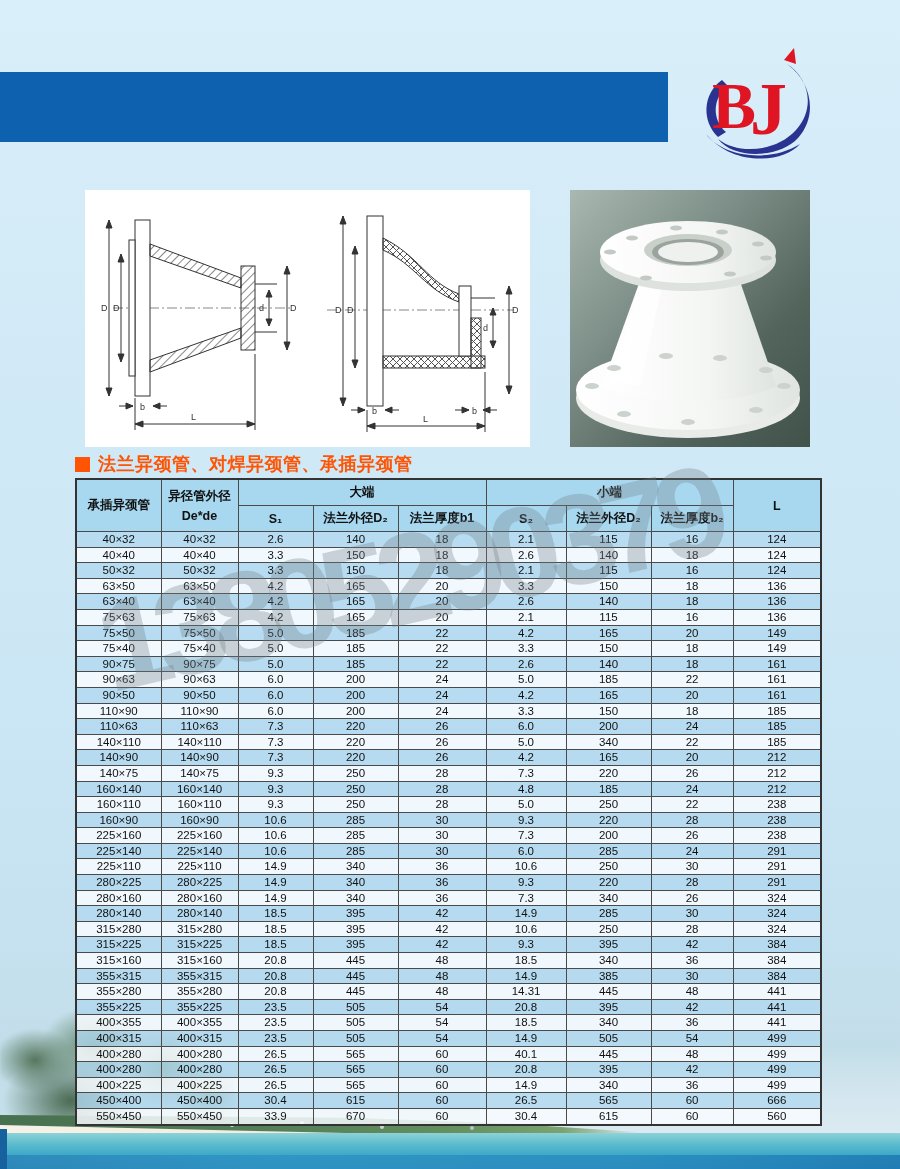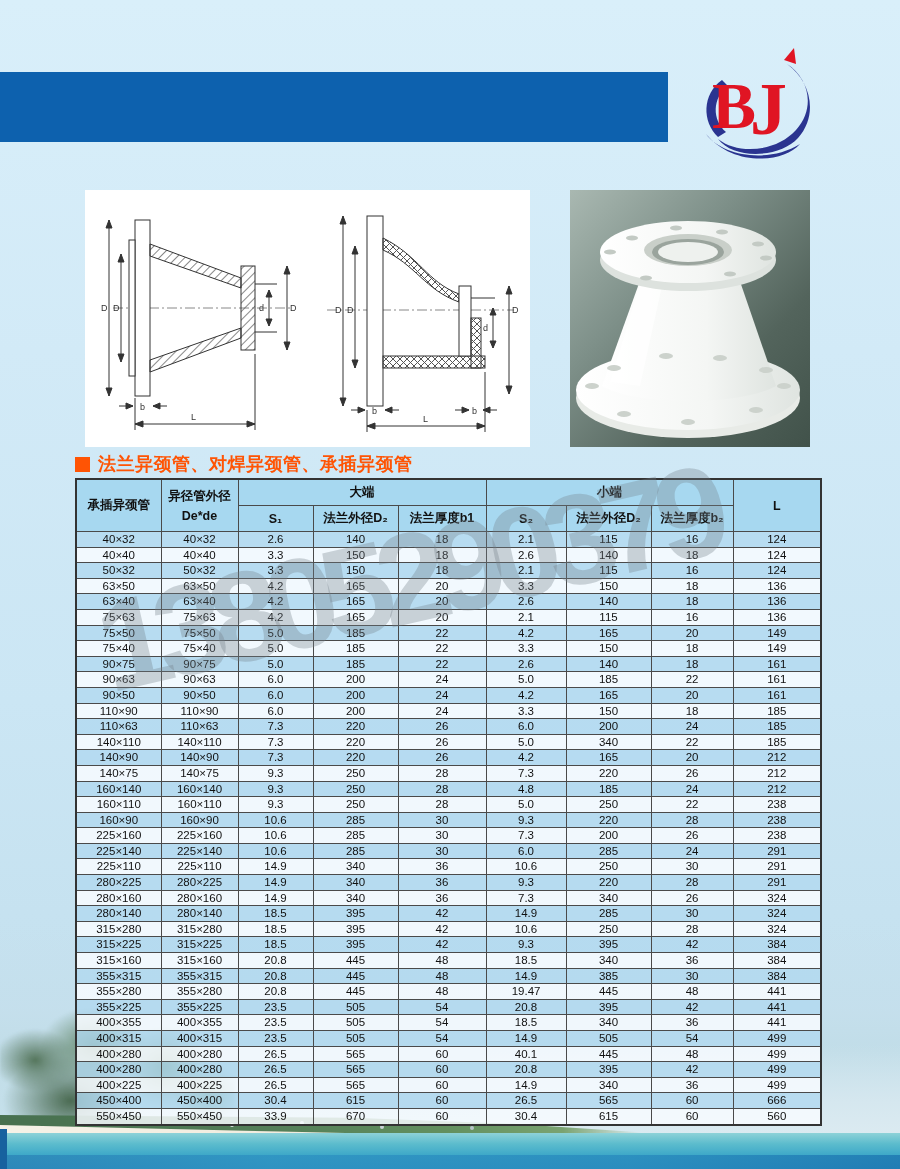--- a/index.html
+++ b/index.html
@@ -611,21 +611,21 @@
             <td>385</td>
             <td>30</td>
             <td>384</td>
           </tr>
           <tr class="even">
             <td>355×280</td>
             <td>355×280</td>
             <td>20.8</td>
             <td>445</td>
             <td>48</td>
-            <td>19.47</td>
+            <td>14.31</td>
             <td>445</td>
             <td>48</td>
             <td>441</td>
           </tr>
           <tr class="odd">
             <td>355×225</td>
             <td>355×225</td>
             <td>23.5</td>
             <td>505</td>
             <td>54</td>

